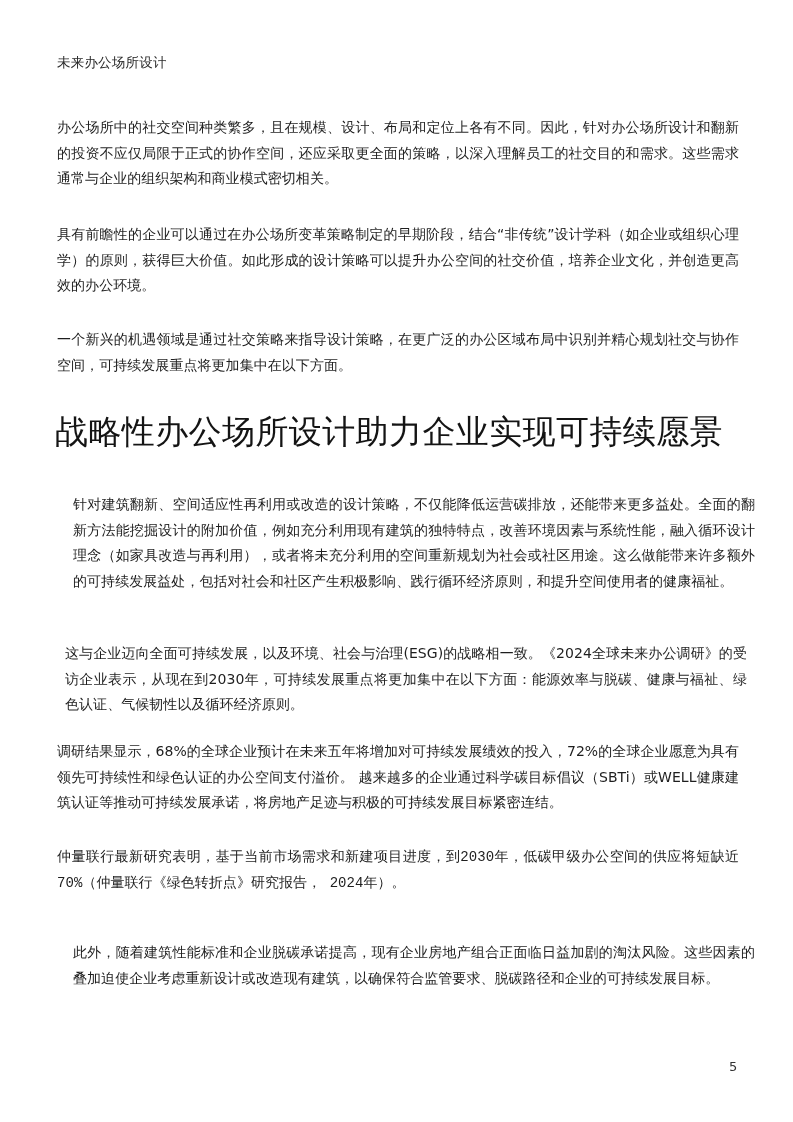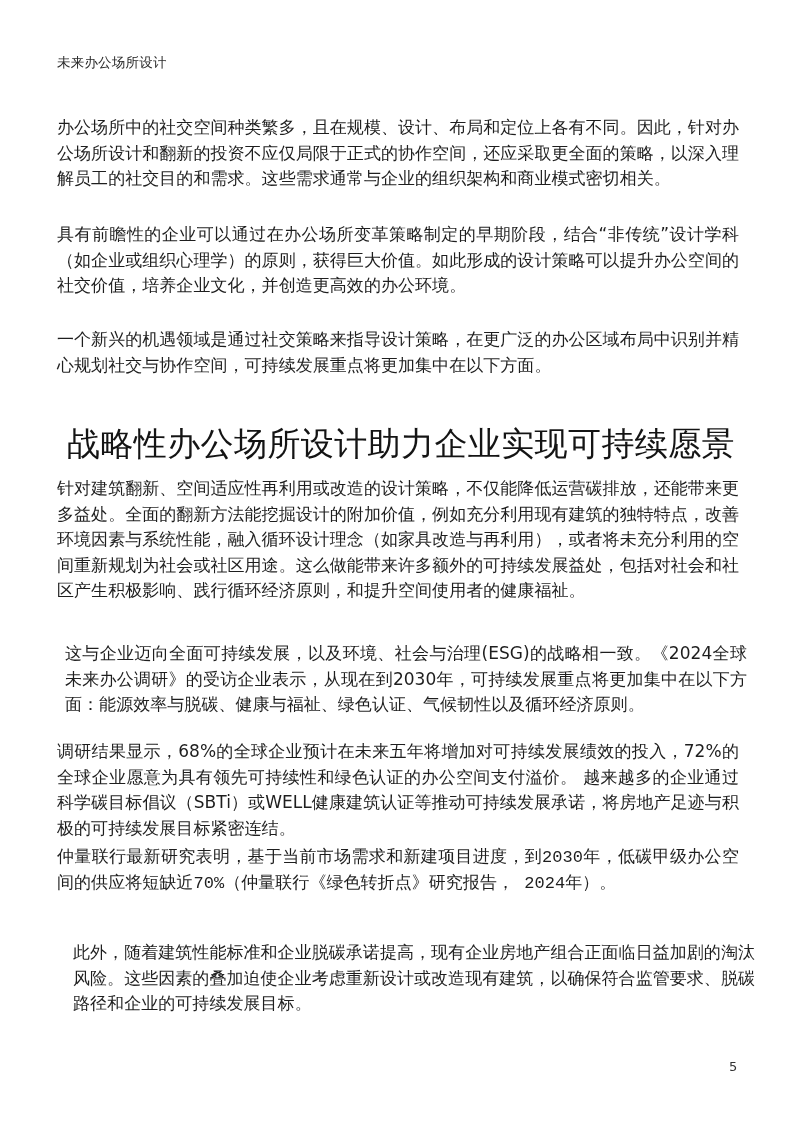--- a/index.html
+++ b/index.html
@@ -27,37 +27,37 @@
       top: 52px;
       font-size: 13.5px;
       line-height: 20px;
       color: #2a2a2a;
       letter-spacing: 0.2px;
     }
     .para {
       position: absolute;
       left: 57px;
       width: 682px;
-      font-size: 17px;
+      font-size: 14px;
       line-height: 25.6px;
       color: #1e1e1e;
       text-align: justify;
       letter-spacing: 0.05px;
     }
     .section-heading {
       position: absolute;
       left: 55px;
       top: 408px;
       width: 700px;
       font-size: 33px;
       line-height: 48px;
       font-weight: 300;
       color: #141414;
       letter-spacing: 0.4px;
-      margin: 12px;
+      margin: 0;
     }
     .page-number {
       position: absolute;
       left: 729px;
       top: 1058px;
       font-size: 13px;
       line-height: 18px;
       color: #333333;
     }
     #p1 { top: 115px; }
@@ -77,21 +77,21 @@
   <div class="running-header">未来办公场所设计</div>
 
   <p class="para" id="p1" style="margin:0">办公场所中的社交空间种类繁多，且在规模、设计、布局和定位上各有不同。因此，针对办公场所设计和翻新的投资不应仅局限于正式的协作空间，还应采取更全面的策略，以深入理解员工的社交目的和需求。这些需求通常与企业的组织架构和商业模式密切相关。</p>
 
   <p class="para" id="p2" style="margin:0">具有前瞻性的企业可以通过在办公场所变革策略制定的早期阶段，结合“非传统”设计学科（如企业或组织心理学）的原则，获得巨大价值。如此形成的设计策略可以提升办公空间的社交价值，培养企业文化，并创造更高效的办公环境。</p>
 
   <p class="para" id="p3" style="margin:0">一个新兴的机遇领域是通过社交策略来指导设计策略，在更广泛的办公区域布局中识别并精心规划社交与协作空间，可持续发展重点将更加集中在以下方面。</p>
 
   <h2 class="section-heading">战略性办公场所设计助力企业实现可持续愿景</h2>
 
-  <p class="para" id="p4" style="margin:0">针对建筑翻新、空间适应性再利用或改造的设计策略，不仅能降低运营碳排放，还能带来更多益处。全面的翻新方法能挖掘设计的附加价值，例如充分利用现有建筑的独特特点，改善环境因素与系统性能，融入循环设计理念（如家具改造与再利用），或者将未充分利用的空间重新规划为社会或社区用途。这么做能带来许多额外的可持续发展益处，包括对社会和社区产生积极影响、践行循环经济原则，和提升空间使用者的健康福祉。</p>
+  <p class="para" id="p4" style="margin:16px">针对建筑翻新、空间适应性再利用或改造的设计策略，不仅能降低运营碳排放，还能带来更多益处。全面的翻新方法能挖掘设计的附加价值，例如充分利用现有建筑的独特特点，改善环境因素与系统性能，融入循环设计理念（如家具改造与再利用），或者将未充分利用的空间重新规划为社会或社区用途。这么做能带来许多额外的可持续发展益处，包括对社会和社区产生积极影响、践行循环经济原则，和提升空间使用者的健康福祉。</p>
 
   <p class="para" id="p5" style="margin:8px">这与企业迈向全面可持续发展，以及环境、社会与治理(ESG)的战略相一致。《2024全球未来办公调研》的受访企业表示，从现在到2030年，可持续发展重点将更加集中在以下方面：能源效率与脱碳、健康与福祉、绿色认证、气候韧性以及循环经济原则。</p>
 
   <p class="para" id="p6" style="margin:0">调研结果显示，68%的全球企业预计在未来五年将增加对可持续发展绩效的投入，72%的全球企业愿意为具有领先可持续性和绿色认证的办公空间支付溢价。 越来越多的企业通过科学碳目标倡议（SBTi）或WELL健康建筑认证等推动可持续发展承诺，将房地产足迹与积极的可持续发展目标紧密连结。</p>
 
   <p class="para" id="p7" style="margin:0">仲量联行最新研究表明，基于当前市场需求和新建项目进度，到2030年，低碳甲级办公空间的供应将短缺近70%（仲量联行《绿色转折点》研究报告， 2024年）。</p>
 
   <p class="para" id="p8" style="margin:16px">此外，随着建筑性能标准和企业脱碳承诺提高，现有企业房地产组合正面临日益加剧的淘汰风险。这些因素的叠加迫使企业考虑重新设计或改造现有建筑，以确保符合监管要求、脱碳路径和企业的可持续发展目标。</p>
 
   <div class="page-number">5</div>

